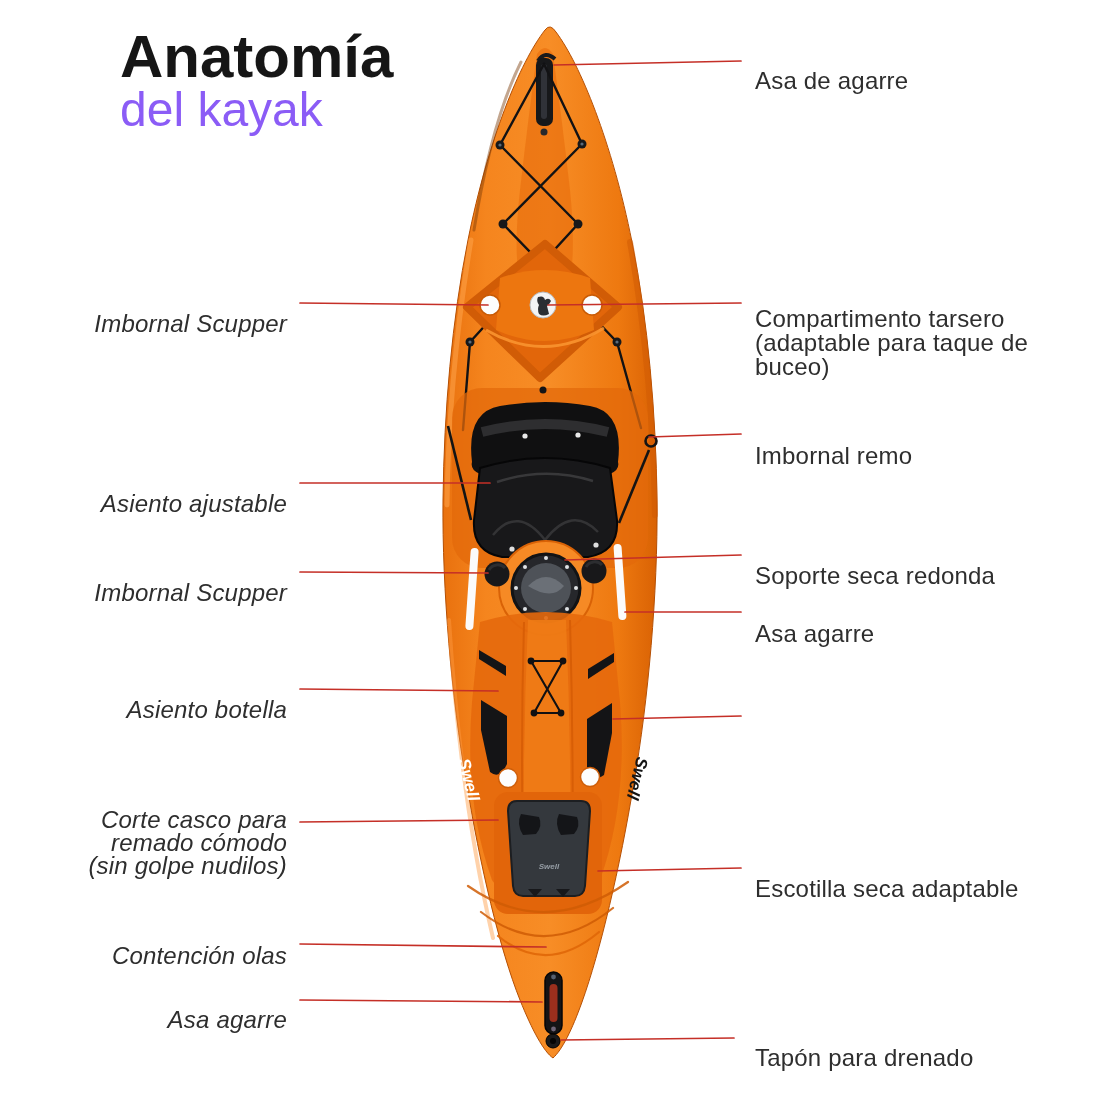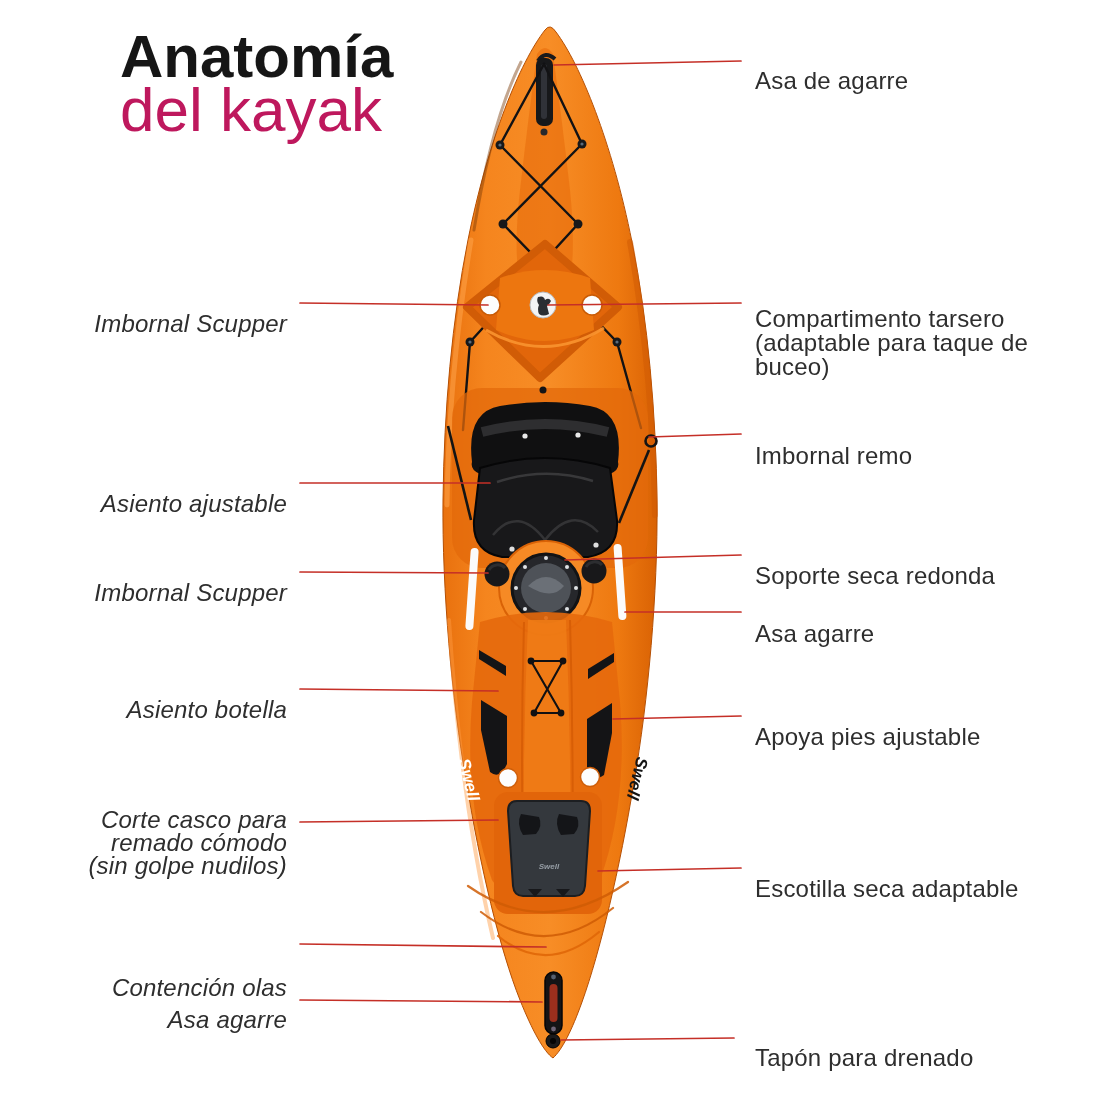--- a/index.html
+++ b/index.html
@@ -1,21 +1,21 @@
 <!DOCTYPE html>
 <html><head>
 <meta charset="utf-8">
 <style>
   html,body{margin:0;padding:0;background:#fff;}
   #canvas{position:relative;width:1100px;height:1100px;background:#ffffff;overflow:hidden;
           font-family:"Liberation Sans","DejaVu Sans",sans-serif;}
   #art{position:absolute;left:0;top:0;}
   .title{position:absolute;left:120px;top:30px;color:#161616;}
   .title .t1{display:block;font-size:60px;font-weight:800;line-height:54px;letter-spacing:0px;}
-  .title .t2{display:block;font-size:62px;font-weight:400;line-height:52px;color:#be185d;}
+  .title .t2{display:block;font-size:48px;font-weight:400;line-height:52px;color:#8b5cf6;}
   .label{position:absolute;font-size:24px;line-height:23px;color:#2e2e2e;white-space:pre-line;letter-spacing:.2px;margin-top:20px;}
   .label.lft{left:37px;width:250px;text-align:right;font-style:italic;}
   .label.rgt{left:755px;width:330px;text-align:left;line-height:24px;}
 </style>
 </head>
 <body>
 
 <div id="canvas">
 
   <div class="title">
@@ -23,30 +23,29 @@
     <span class="t2">del kayak</span>
   </div>
 
   <div class="label lft" style="top:292px">Imbornal Scupper</div>
   <div class="label lft" style="top:472px">Asiento ajustable</div>
   <div class="label lft" style="top:561px">Imbornal Scupper</div>
   <div class="label lft" style="top:678px">Asiento botella</div>
   <div class="label lft" style="top:788px">Corte casco para
 remado cómodo
 (sin golpe nudilos)</div>
-  <div class="label lft" style="top:956px">Contención olas</div>
+  <div class="label lft" style="top:924px">Contención olas</div>
   <div class="label lft" style="top:988px">Asa agarre</div>
 
   <div class="label rgt" style="top:49px">Asa de agarre</div>
   <div class="label rgt" style="top:287px">Compartimento tarsero
 (adaptable para taque de buceo)</div>
   <div class="label rgt" style="top:424px">Imbornal remo</div>
   <div class="label rgt" style="top:544px">Soporte seca redonda</div>
   <div class="label rgt" style="top:602px">Asa agarre</div>
-  <div class="label rgt" style="top:705px">Apoya pies ajustable</div>
   <div class="label rgt" style="top:857px">Escotilla seca adaptable</div>
   <div class="label rgt" style="top:1026px">Tapón para drenado</div>
 
   <svg id="art" width="1100" height="1100" viewBox="0 0 1100 1100">
     <defs>
       <linearGradient id="hullGrad" x1="0" y1="0" x2="1" y2="0">
         <stop offset="0" stop-color="#e9710e"></stop>
         <stop offset="0.2" stop-color="#f5851e"></stop>
         <stop offset="0.5" stop-color="#f78d26"></stop>
         <stop offset="0.82" stop-color="#ee7910"></stop>

